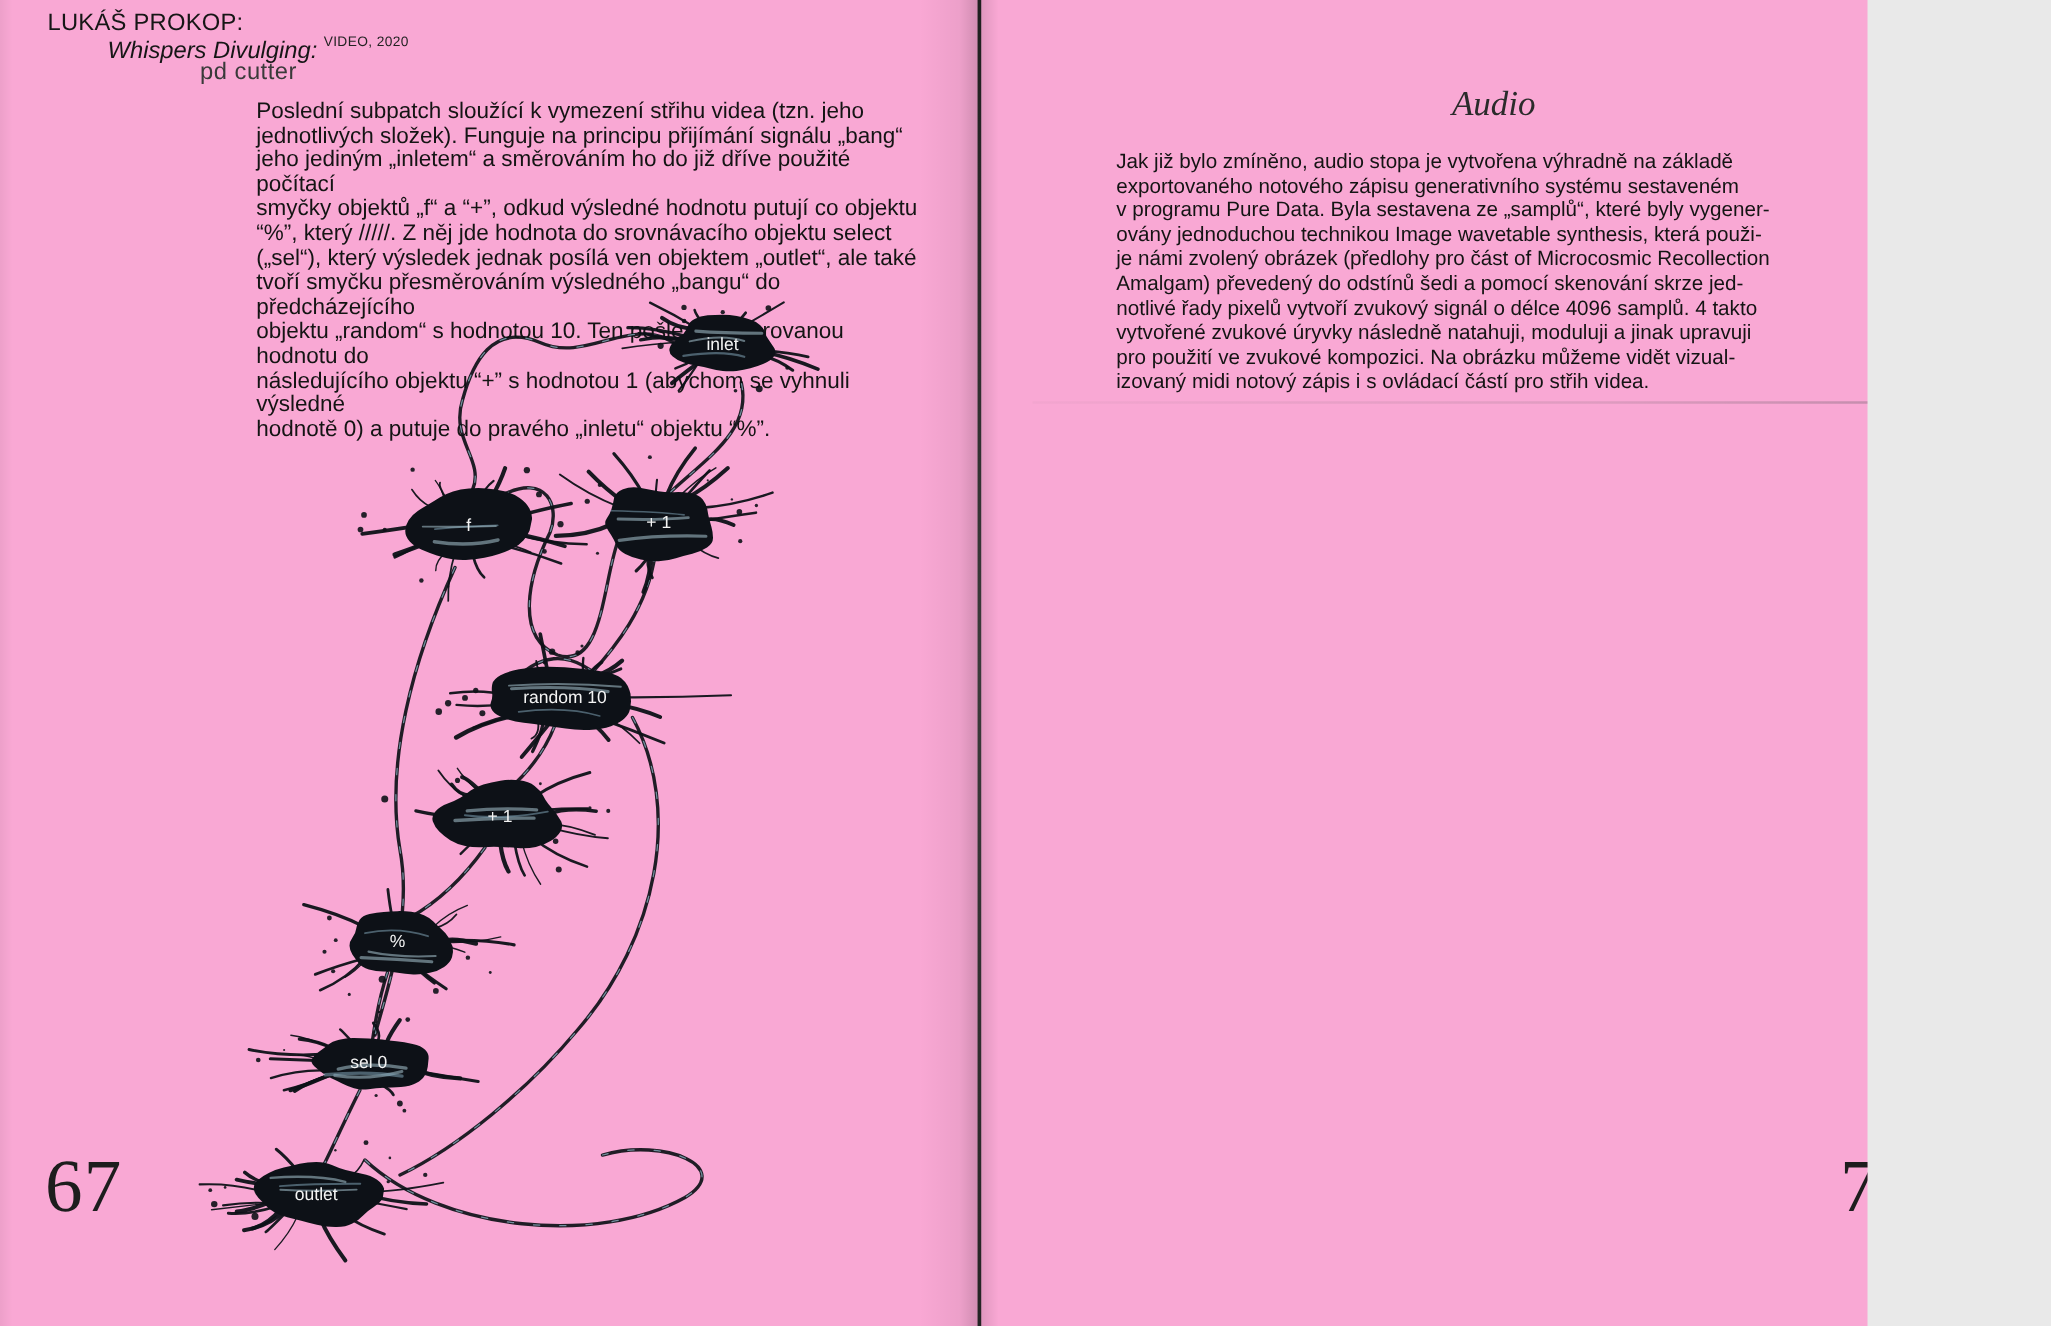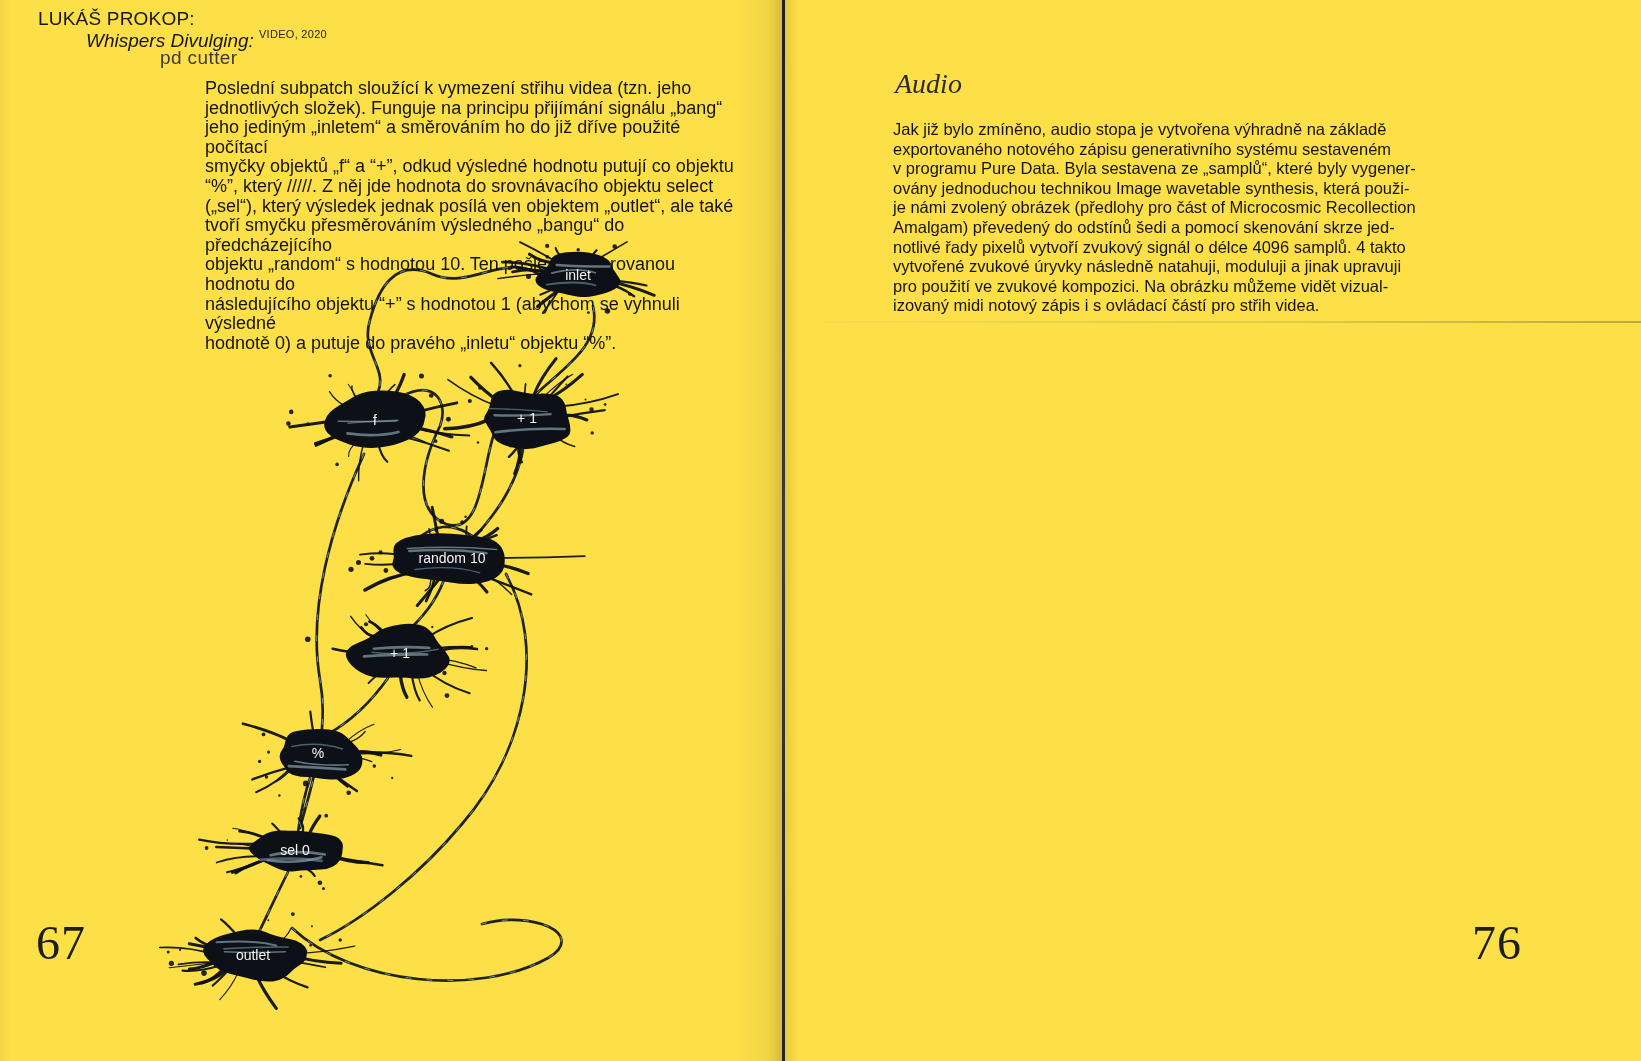--- a/index.html
+++ b/index.html
@@ -1,17 +1,17 @@
 <!DOCTYPE html>
 <html><head>
 <meta charset="utf-8">
 <style>
   html,body{margin:0;padding:0;background:#e9e9e9;}
   .spread{
-    position:relative;width:1641px;height:1061px;background:#fde047;
+    position:relative;width:1494px;height:1061px;background:#f9a8d4;
     overflow:hidden;font-family:"Liberation Sans",sans-serif;color:#1b1b1b;
   }
   
   .author{
     position:absolute;left:38px;top:8px;font-size:19px;font-weight:400;
     letter-spacing:.2px;color:#161616;
   }
   .worktitle{
     position:absolute;left:38px;top:28px;font-size:19px;font-style:italic;
     color:#161616;white-space:nowrap;margin-left:48px;
@@ -23,32 +23,32 @@
   .sectiontitle{
     position:absolute;left:160px;top:47px;font-size:19px;color:#3a3a3a;
     letter-spacing:.4px;
   }
   
   .body-left{
     position:absolute;left:205px;top:79px;width:540px;
     font-size:18px;line-height:19.6px;white-space:pre-line;color:#141414;
   }
   .audio-heading{
-    position:absolute;left:895px;top:68px;width:600px;
+    position:absolute;left:895px;top:68px;width:600px;text-align:center;
     font-family:"Liberation Serif",serif;font-style:italic;font-size:28px;
     color:#2b2b2b;
   }
   .body-right{
     position:absolute;left:893px;top:100px;width:604px;text-align:left;
     font-size:16.5px;line-height:19.6px;white-space:pre-line;color:#141414;margin-top:20px;
   }
   
   .pagenum{
     position:absolute;font-family:"Liberation Serif",serif;font-weight:400;
-    font-size:48px;color:#1d1d1d;letter-spacing:1px;
+    font-size:60px;color:#1d1d1d;letter-spacing:1px;
   }
   .pagenum.left{left:36px;top:915px;}
   .pagenum.right{left:1472px;top:915px;}
   
   .gutter-shade-left{
     position:absolute;left:735px;top:0;width:47px;height:1061px;
     background:linear-gradient(to right,rgba(0,0,0,0) 0%,rgba(0,0,0,0.05) 70%,rgba(0,0,0,0.16) 100%);
   }
   .gutter-line{
     position:absolute;left:782px;top:0;width:3px;height:1061px;

